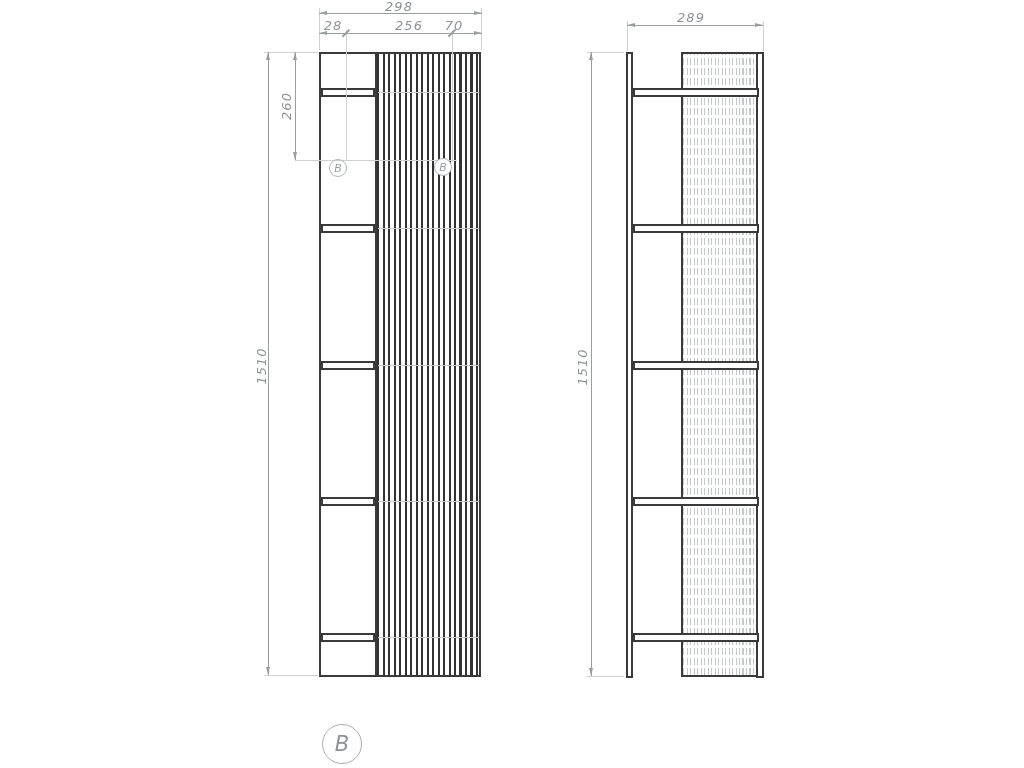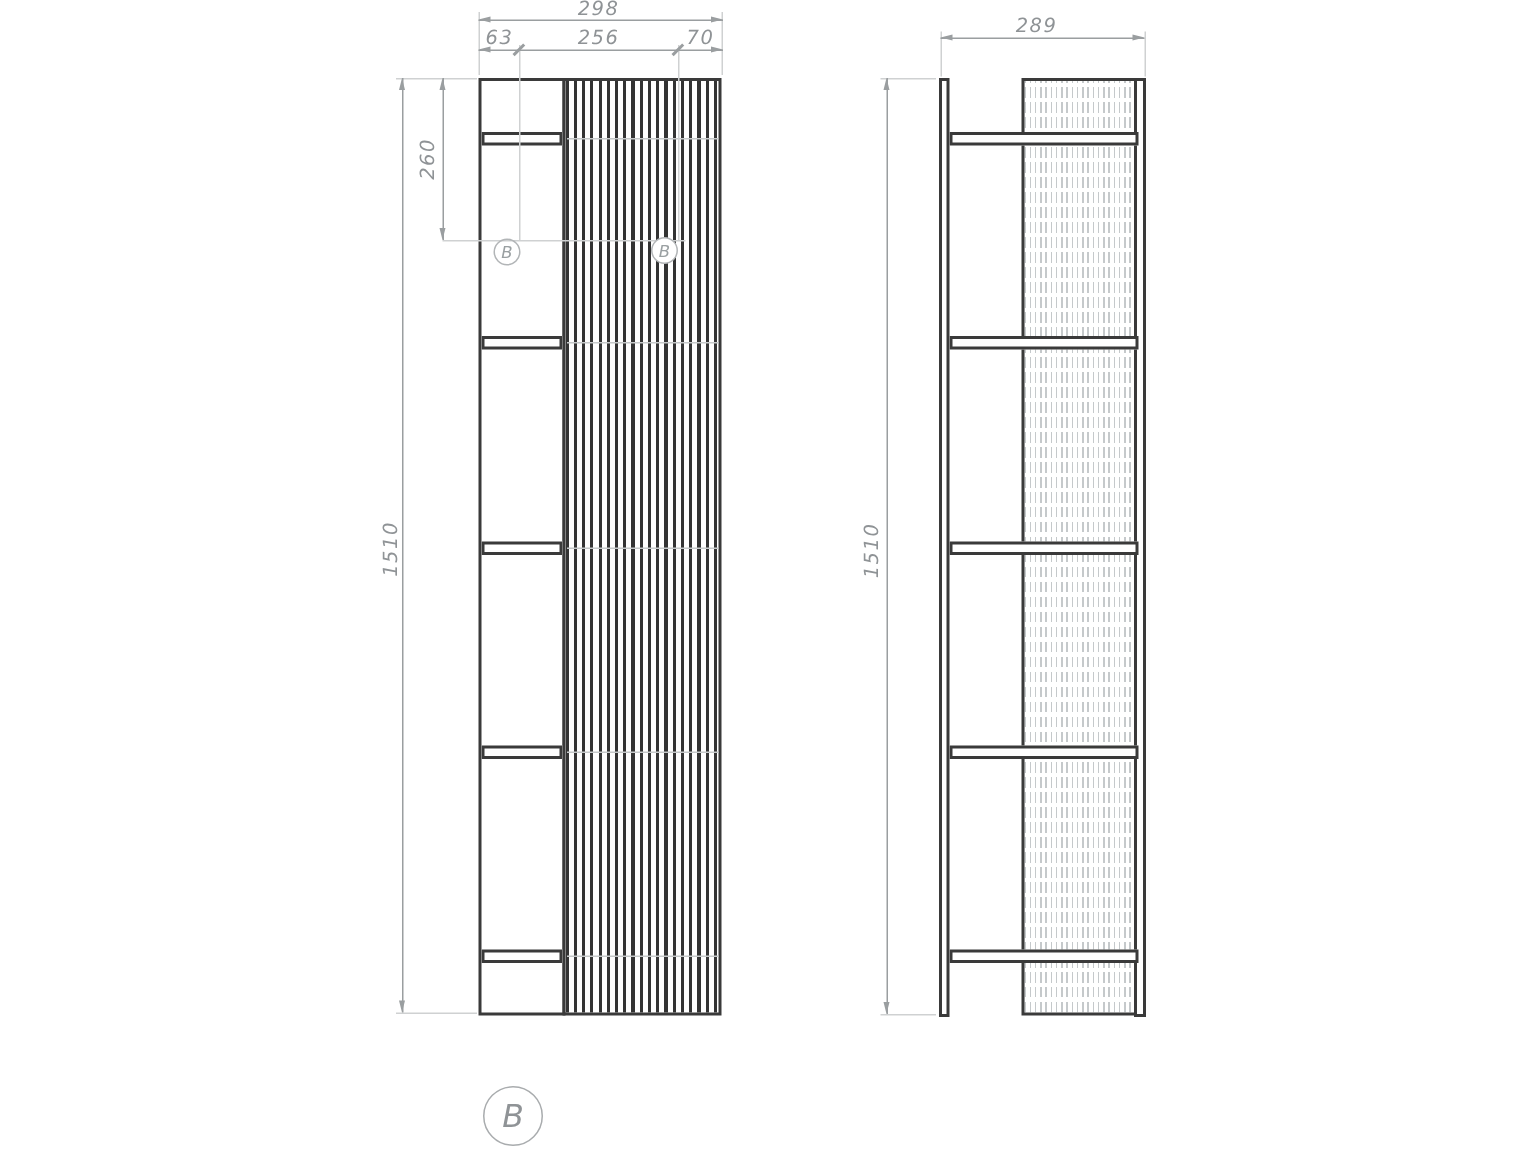--- a/index.html
+++ b/index.html
@@ -114,23 +114,23 @@
   <div class="dline" style="left:319px;top:13px;width:163px;height:1px"></div>
   <div class="arr a-left" style="left:319px;top:10.5px"></div>
   <div class="arr a-right" style="left:474px;top:10.5px"></div>
   <div class="dlab" style="left:399px;top:-1px">298</div>
 
   <div class="dline" style="left:319px;top:33px;width:163px;height:1px"></div>
   <div class="arr a-left" style="left:319px;top:30.5px"></div>
   <div class="arr a-right" style="left:474px;top:30.5px"></div>
   <div class="tick" style="left:345px;top:28px"></div>
   <div class="tick" style="left:451px;top:28px"></div>
-  <div class="dlab" style="left:333px;top:18px">63</div>
-  <div class="dlab" style="left:399px;top:18px">256</div>
-  <div class="dlab" style="left:467px;top:18px">70</div>
+  <div class="dlab" style="left:333px;top:18px">28</div>
+  <div class="dlab" style="left:409px;top:18px">256</div>
+  <div class="dlab" style="left:454px;top:18px">70</div>
 
   <div class="dline" style="left:268px;top:52px;width:1px;height:623px"></div>
   <div class="arr a-up" style="left:265.5px;top:52px"></div>
   <div class="arr a-down" style="left:265.5px;top:667px"></div>
   <div class="dlab v" style="left:261px;top:366px">1510</div>
 
   <div class="dline" style="left:295px;top:52px;width:1px;height:108px"></div>
   <div class="arr a-up" style="left:292.5px;top:52px"></div>
   <div class="arr a-down" style="left:292.5px;top:152px"></div>
   <div class="dlab v" style="left:286px;top:106px">260</div>

